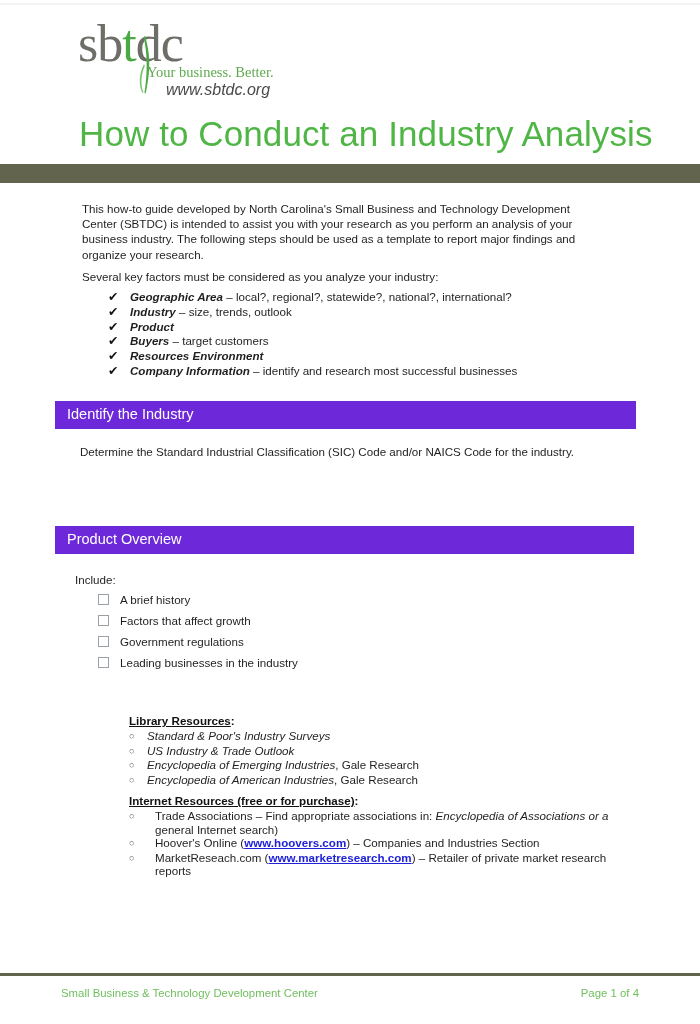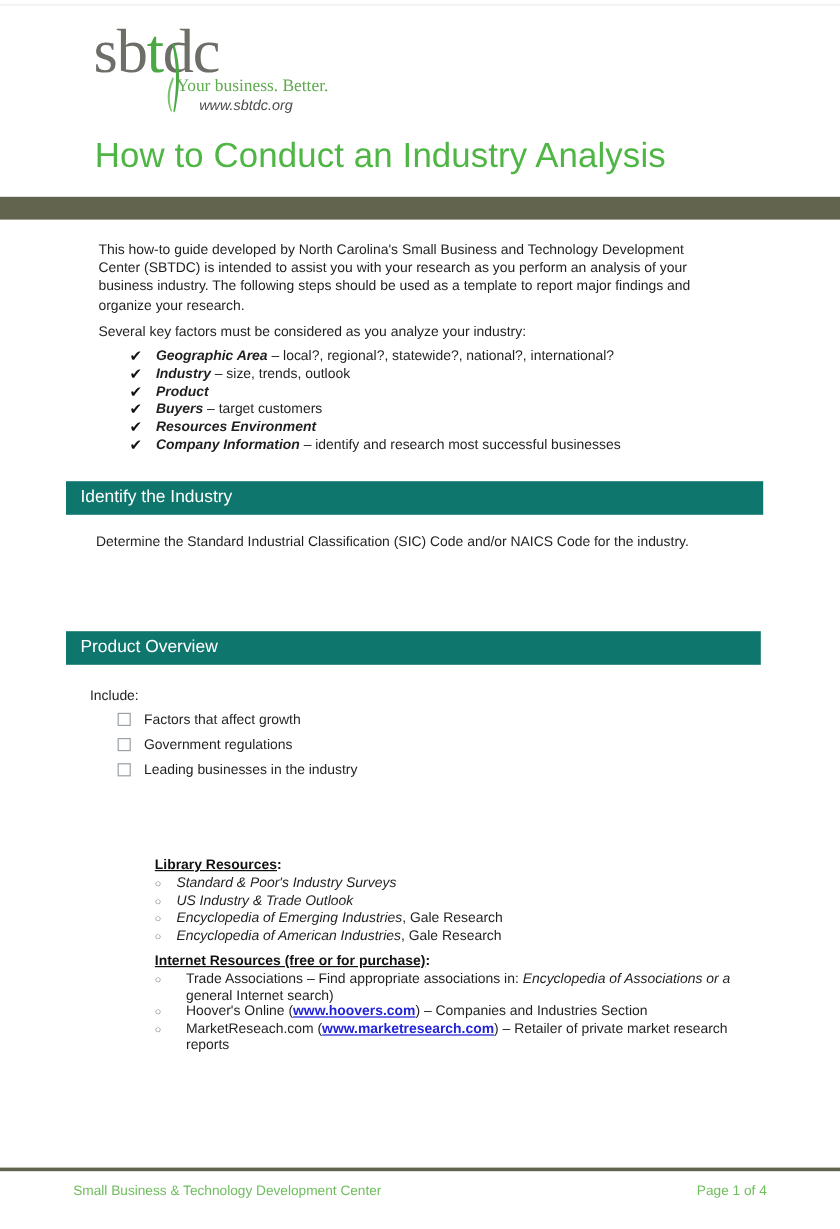--- a/index.html
+++ b/index.html
@@ -62,30 +62,30 @@
     font-family: "Liberation Serif", serif;
     font-size: 14.5px;
     color: #5faa4f;
     white-space: nowrap;
   }
   .logo-url {
     position: absolute;
     left: 88px; top: 63px;
     font-family: "Liberation Sans", sans-serif;
     font-style: italic;
-    font-size: 12px;
+    font-size: 16px;
     color: #4a4a4a;
     white-space: nowrap;
   }
 
   
   .doc-title {
     position: absolute;
     left: 79px; top: 114px;
-    font-size: 29px;
+    font-size: 35px;
     color: #4FB645;
     font-weight: 400;
     letter-spacing: 0.1px;
     white-space: nowrap;
   }
 
   
   .olive-bar {
     position: absolute;
     left: 0; top: 164px;
@@ -131,21 +131,21 @@
     line-height: 14.8px;
     color: #111;
   }
   .check-text { white-space: nowrap; }
   .check-text b { font-weight: bold; font-style: italic; }
 
   
   .green-bar {
     position: absolute;
     height: 28px;
-    background: #0f766e;
+    background: #6d28d9;
   }
   .green-bar .gb-label {
     position: absolute;
     left: 12px; top: 5px;
     font-size: 14.5px;
     color: #ffffff;
     font-weight: 400;
     white-space: nowrap;
   }
   #green-bar-identify { left: 55px; top: 401px; width: 581px; }
@@ -300,20 +300,24 @@
   <div class="para" id="identify-body">Determine the Standard Industrial Classification (SIC) Code and/or NAICS Code for the industry.</div>
 
   <div class="green-bar" id="green-bar-overview">
     <span class="gb-label">Product Overview</span>
   </div>
   <div class="para" id="include-label">Include:</div>
 
   <div class="checkbox-list" id="overview-checklist">
       <div class="checkbox-item">
         <span class="cb-box"></span>
+        <span class="cb-text">A brief history</span>
+      </div>
+      <div class="checkbox-item">
+        <span class="cb-box"></span>
         <span class="cb-text">Factors that affect growth</span>
       </div>
       <div class="checkbox-item">
         <span class="cb-box"></span>
         <span class="cb-text">Government regulations</span>
       </div>
       <div class="checkbox-item">
         <span class="cb-box"></span>
         <span class="cb-text">Leading businesses in the industry</span>
       </div>

